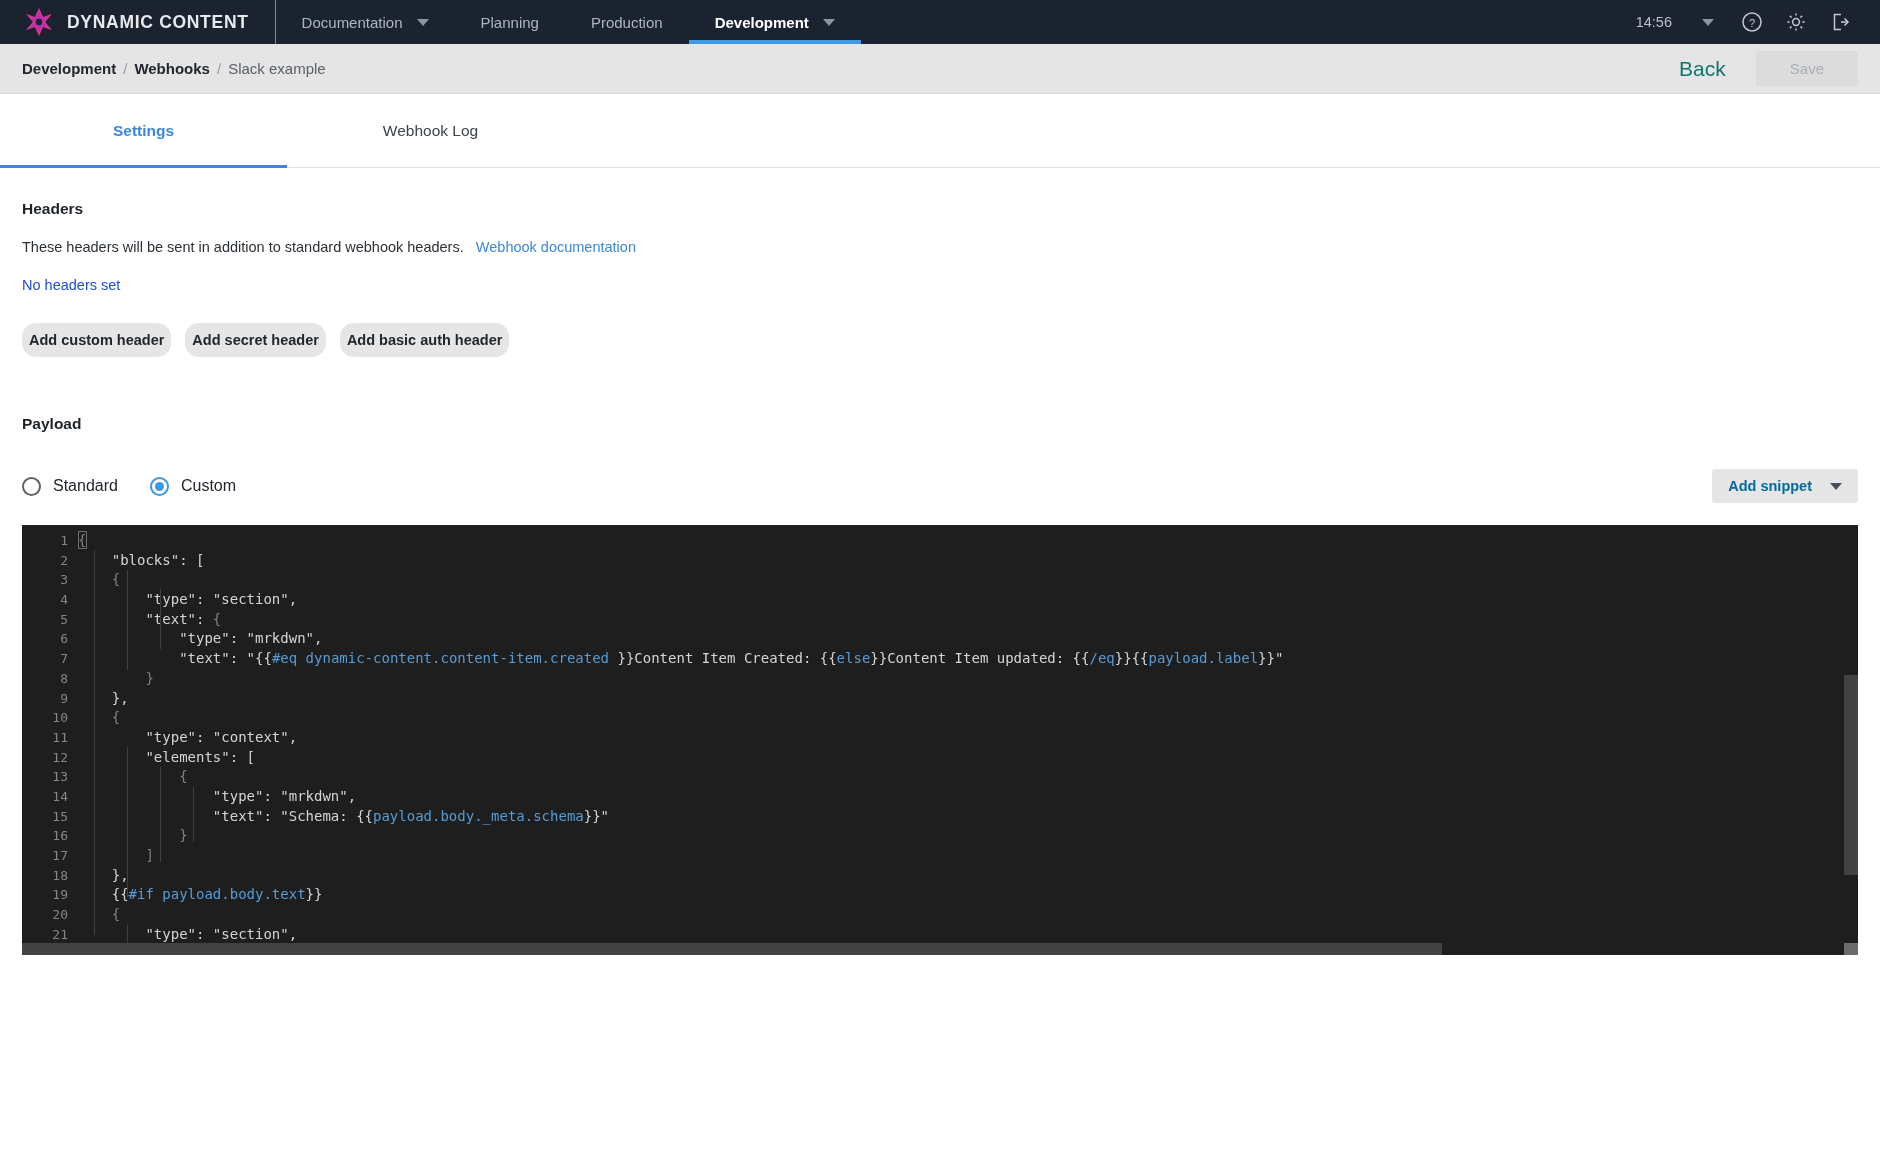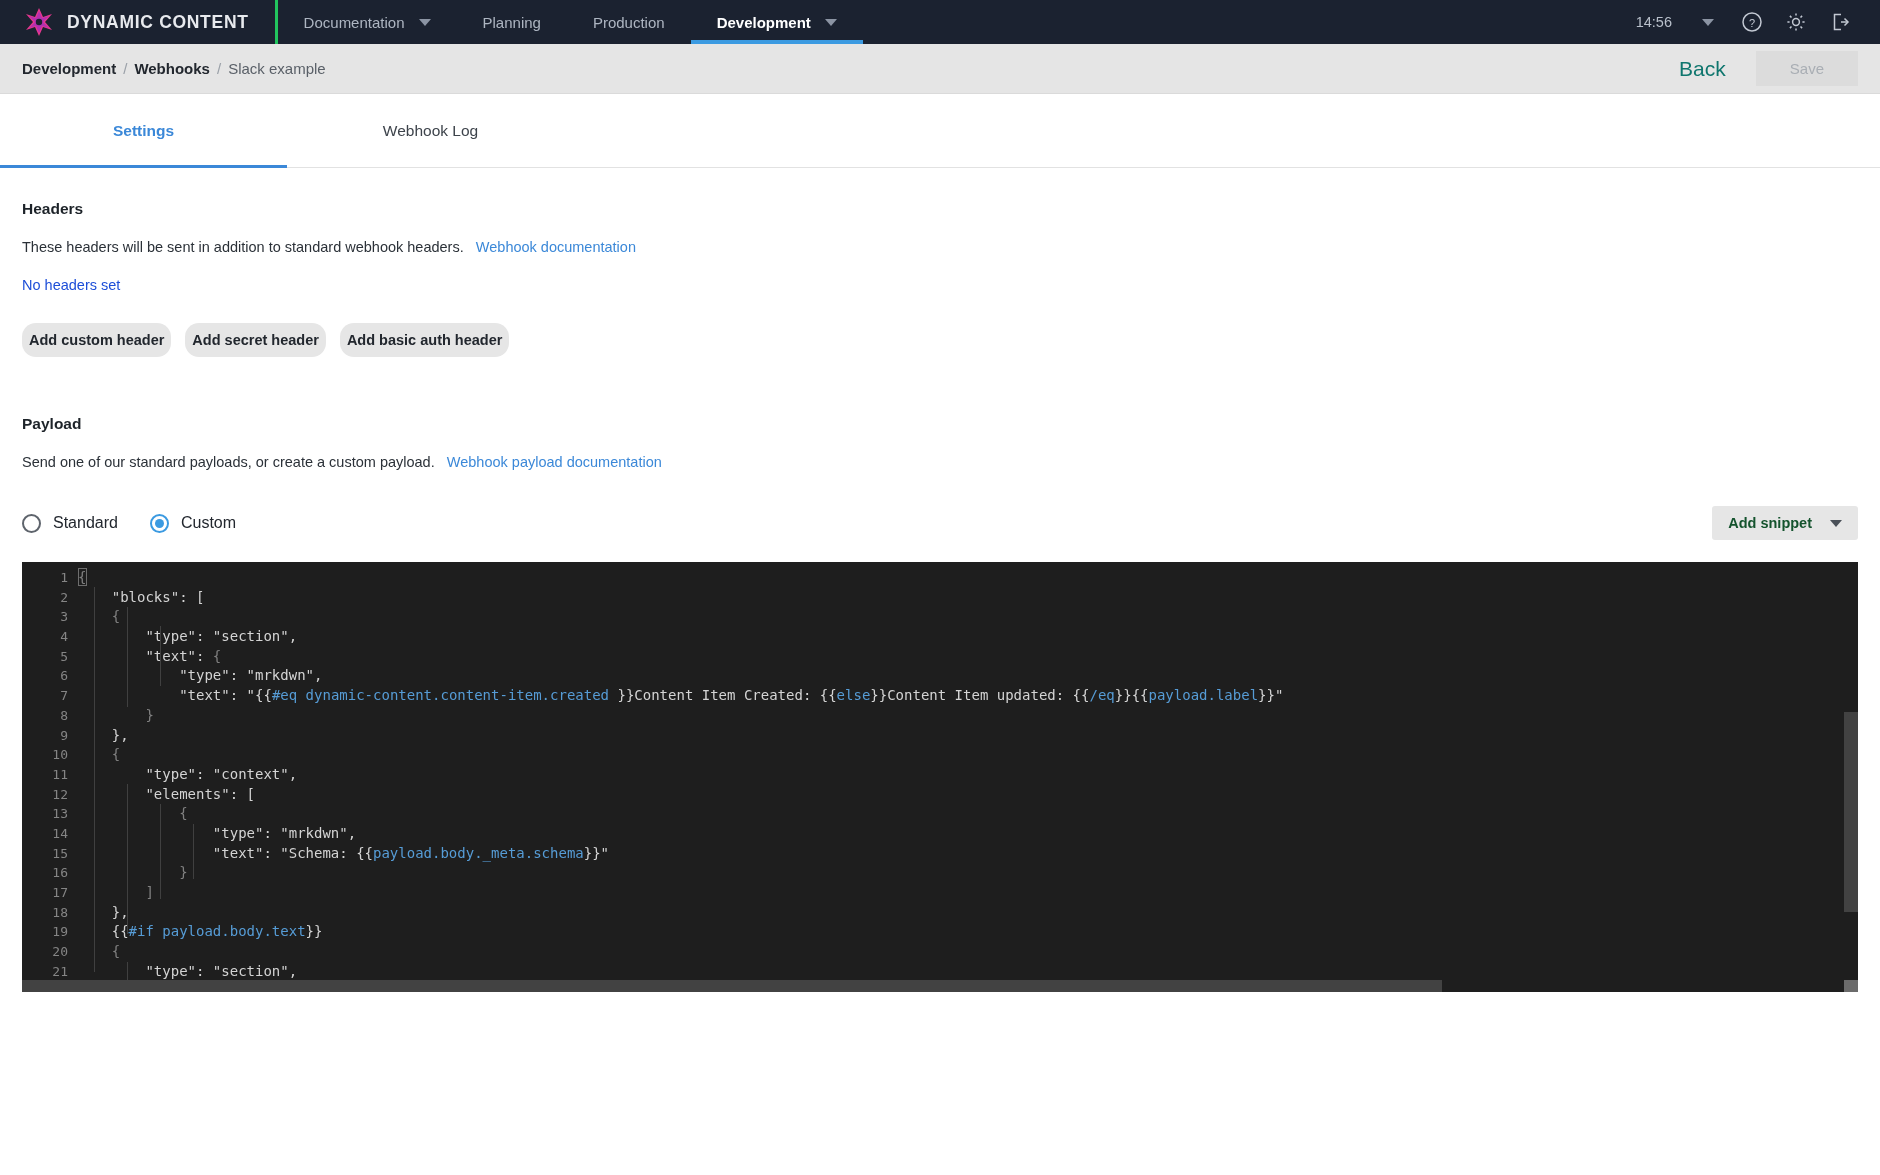--- a/index.html
+++ b/index.html
@@ -12,21 +12,21 @@
 
   
   .topnav {
     height: 44px; background: #1b2230;
     display: flex; align-items: stretch;
     color: #c9ced8; position: relative;
   }
   .brand {
     display: flex; align-items: center; gap: 13px;
     padding: 0 26px 0 24px; height: 100%;
-    border-right: 3px solid #22c55e;
+    border-right: 1px solid #22c55e;
   }
   .brand-logo { width: 30px; height: 30px; position: relative; }
   .brand-name {
     font-size: 17.5px; font-weight: bold; letter-spacing: .7px;
     color: #e8eaee;
   }
   .navitems { display: flex; align-items: stretch; }
   .navitem {
     display: flex; align-items: center; gap: 14px;
     padding: 0 26px; height: 100%;
@@ -124,21 +124,21 @@
   }
   .radio.on { border-color: #3b9ae1; }
   .radio.on::after {
     content: ""; width: 9px; height: 9px; border-radius: 50%;
     background: #3b9ae1;
   }
   .radio-label { font-size: 16px; color: #22272e; }
   .snippet-wrap { margin-left: auto; }
   .snippetbtn {
     background: #e6e6e6; border: none; border-radius: 3px;
-    font-size: 14.5px; font-weight: bold; color: #14532d;
+    font-size: 14.5px; font-weight: bold; color: #0369a1;
     padding: 9px 16px; cursor: pointer; font-family: inherit;
     display: flex; align-items: center; gap: 18px;
   }
   .caret-dark {
     width: 0; height: 0; border-left: 6px solid transparent;
     border-right: 6px solid transparent; border-top: 7px solid #4a5058;
   }
 
   
   .editor {
@@ -291,24 +291,20 @@
   <div class="muted-line">No headers set</div>
 
   <div class="btnrow">
     <button class="ghostbtn">Add custom header</button>
     <button class="ghostbtn">Add secret header</button>
     <button class="ghostbtn">Add basic auth header</button>
   </div>
 
   <div class="sect-title payload-head">Payload</div>
 
-  <div class="sect-desc">
-    <span>Send one of our standard payloads, or create a custom payload.</span>
-    <span>&nbsp;&nbsp;</span><a class="link">Webhook payload documentation</a>
-  </div>
 
   <div class="radiorow">
     <label class="radio-opt">
       <span class="radio"></span>
       <span class="radio-label">Standard</span>
     </label>
     <label class="radio-opt">
       <span class="radio on"></span>
       <span class="radio-label">Custom</span>
     </label>

